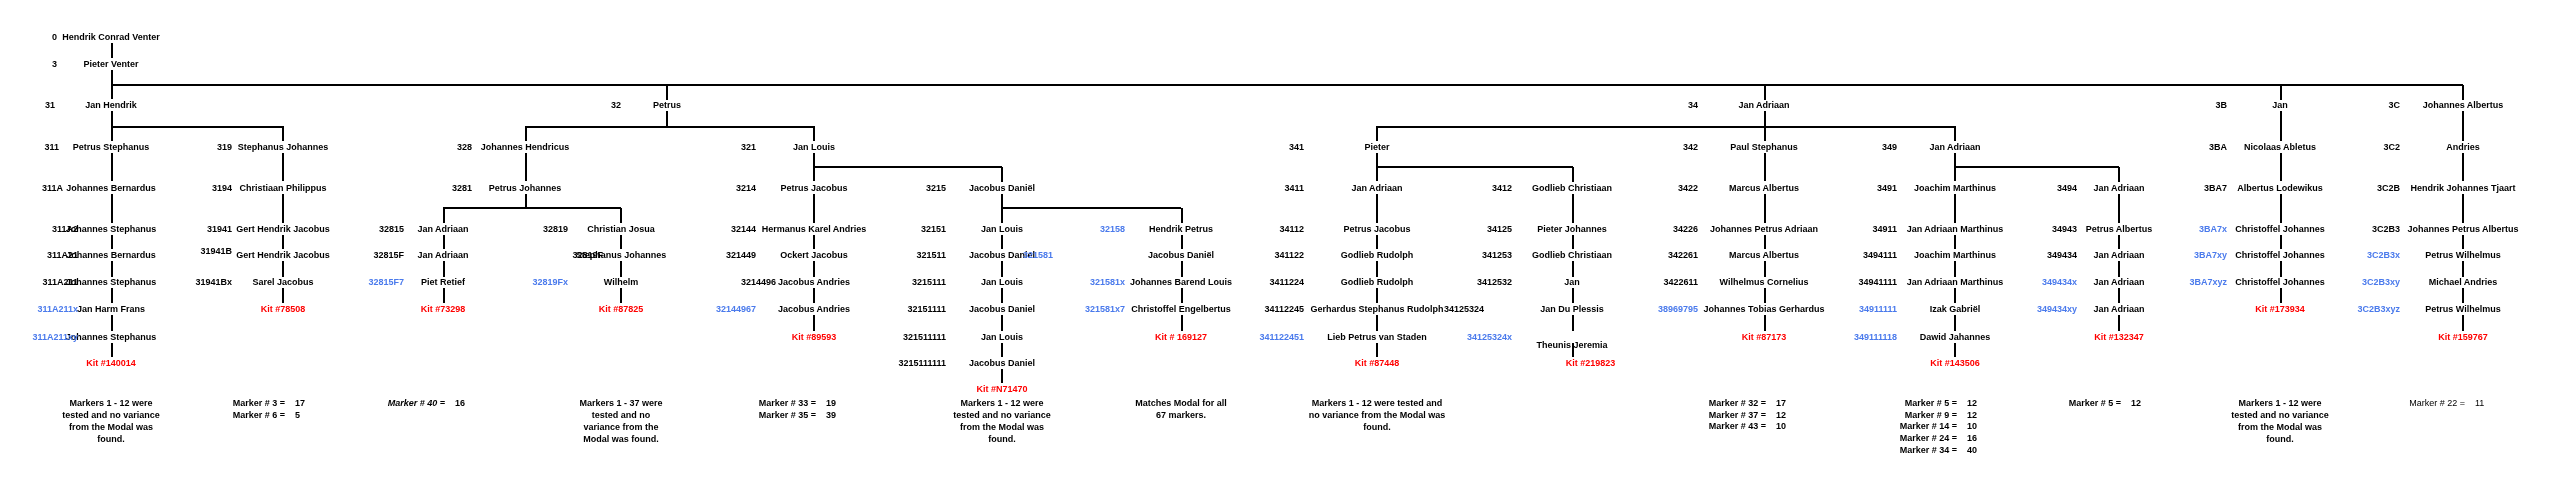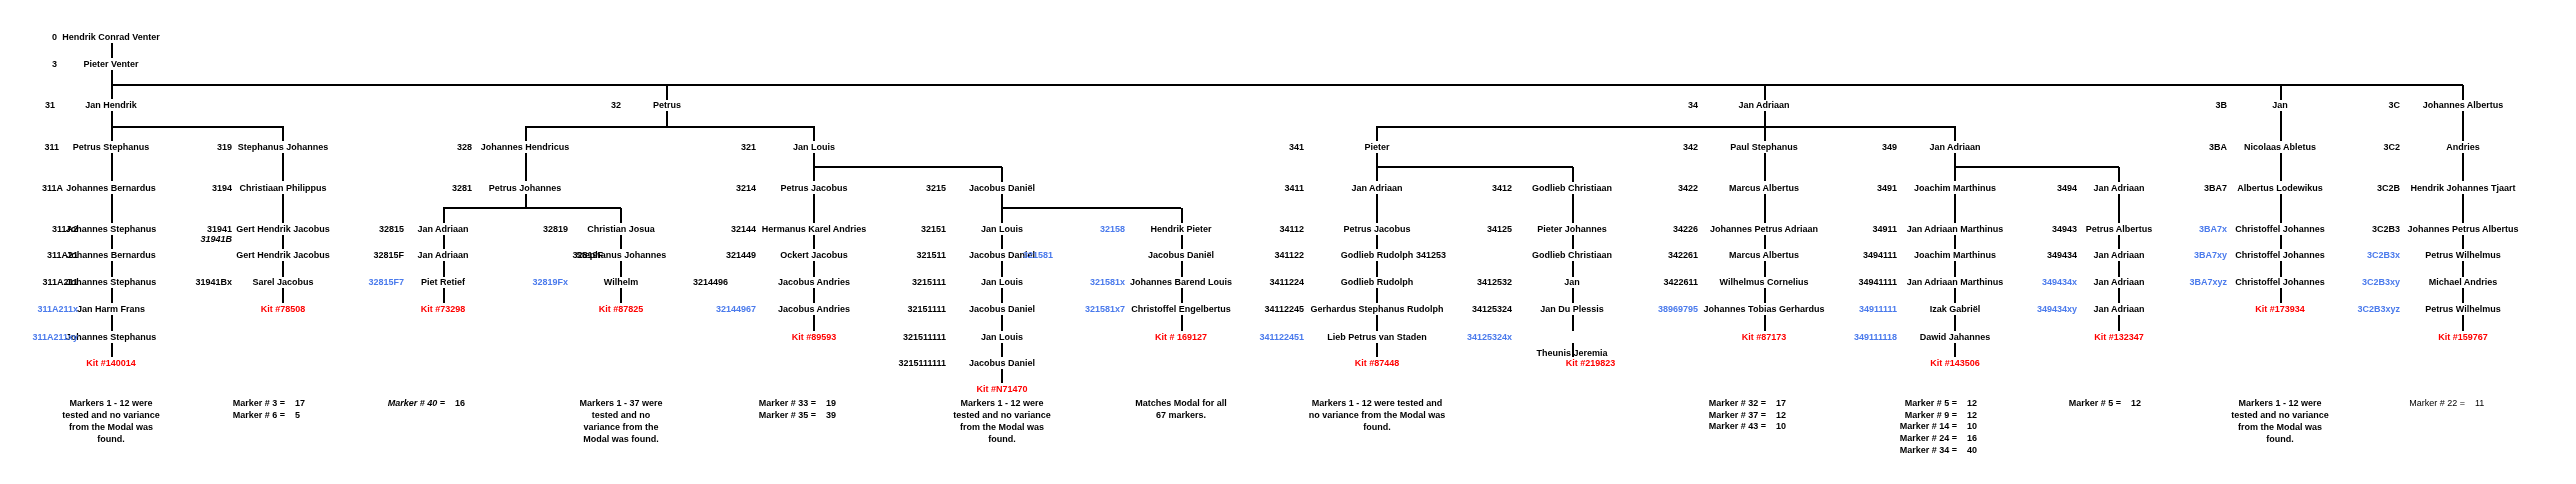--- a/index.html
+++ b/index.html
@@ -65,21 +65,21 @@
     <div class="line vline" style="left: 111px; top: 288px; height: 15px;"></div>
     <div class="line vline" style="left: 111px; top: 315px; height: 16px;"></div>
     <div class="line vline" style="left: 111px; top: 343px; height: 14.2px;"></div>
     <div class="txt name" style="left: 283px; top: 142px;">Stephanus Johannes</div>
     <div class="txt idbox" style="left: 58px; width: 174px; top: 142px;">319</div>
     <div class="txt name" style="left: 283px; top: 183px;">Christiaan Philippus</div>
     <div class="txt idbox" style="left: 58px; width: 174px; top: 183px;">3194</div>
     <div class="txt name" style="left: 283px; top: 224px;">Gert Hendrik Jacobus</div>
     <div class="txt idbox" style="left: 58px; width: 174px; top: 224px;">31941</div>
     <div class="txt name" style="left: 283px; top: 250px;">Gert Hendrik Jacobus</div>
-    <div class="txt idbox" style="left: 58px; width: 174px; top: 234px; font-style: italic;">31941B</div>
+    <div class="txt idbox" style="left: 58px; width: 174px; top: 246px;">31941B</div>
     <div class="txt name" style="left: 283px; top: 277px;">Sarel Jacobus</div>
     <div class="txt idbox" style="left: 58px; width: 174px; top: 277px;">31941Bx</div>
     <div class="txt kit" style="left: 283px; top: 304px; color: rgb(255, 0, 0);">Kit #78508</div>
     <div class="line vline" style="left: 282px; top: 153px; height: 28.4px;"></div>
     <div class="line vline" style="left: 282px; top: 194px; height: 29px;"></div>
     <div class="line vline" style="left: 282px; top: 235px; height: 14.2px;"></div>
     <div class="line vline" style="left: 282px; top: 261px; height: 16px;"></div>
     <div class="line vline" style="left: 282px; top: 288px; height: 15px;"></div>
     <div class="txt name" style="left: 525px; top: 142px;">Johannes Hendricus</div>
     <div class="txt idbox" style="left: 298px; width: 174px; top: 142px;">328</div>
@@ -110,21 +110,21 @@
     <div class="txt idbox" style="left: 447px; width: 174px; top: 100px;">32</div>
     <div class="txt name" style="left: 814px; top: 142px;">Jan Louis</div>
     <div class="txt idbox" style="left: 582px; width: 174px; top: 142px;">321</div>
     <div class="txt name" style="left: 814px; top: 183px;">Petrus Jacobus</div>
     <div class="txt idbox" style="left: 582px; width: 174px; top: 183px;">3214</div>
     <div class="txt name" style="left: 814px; top: 224px;">Hermanus Karel Andries</div>
     <div class="txt idbox" style="left: 582px; width: 174px; top: 224px;">32144</div>
     <div class="txt name" style="left: 814px; top: 250px;">Ockert Jacobus</div>
     <div class="txt idbox" style="left: 582px; width: 174px; top: 250px;">321449</div>
     <div class="txt name" style="left: 814px; top: 277px;">Jacobus Andries</div>
-    <div class="txt idbox" style="left: 554px; width: 174px; top: 277px; text-align: right;">3214496</div>
+    <div class="txt idbox" style="left: 602px; width: 174px; top: 277px; text-align: right;">3214496</div>
     <div class="txt name" style="left: 814px; top: 304px;">Jacobus Andries</div>
     <div class="txt idbox" style="left: 582px; width: 174px; top: 304px; color: rgb(74, 122, 236);">32144967</div>
     <div class="txt kit" style="left: 814px; top: 332px; color: rgb(255, 0, 0);">Kit #89593</div>
     <div class="line vline" style="left: 813px; top: 153px; height: 28.4px;"></div>
     <div class="line vline" style="left: 813px; top: 194px; height: 29px;"></div>
     <div class="line vline" style="left: 813px; top: 235px; height: 14.2px;"></div>
     <div class="line vline" style="left: 813px; top: 261px; height: 16px;"></div>
     <div class="line vline" style="left: 813px; top: 288px; height: 15px;"></div>
     <div class="line vline" style="left: 813px; top: 315px; height: 16px;"></div>
     <div class="txt name" style="left: 1002px; top: 183px;">Jacobus Daniël</div>
@@ -142,21 +142,21 @@
     <div class="txt name" style="left: 1002px; top: 358px;">Jacobus Daniel</div>
     <div class="txt idbox" style="left: 772px; width: 174px; top: 358px;">3215111111</div>
     <div class="txt kit" style="left: 1002px; top: 384px; color: rgb(255, 0, 0);">Kit #N71470</div>
     <div class="line vline" style="left: 1001px; top: 194px; height: 29px;"></div>
     <div class="line vline" style="left: 1001px; top: 235px; height: 14.2px;"></div>
     <div class="line vline" style="left: 1001px; top: 261px; height: 16px;"></div>
     <div class="line vline" style="left: 1001px; top: 288px; height: 15px;"></div>
     <div class="line vline" style="left: 1001px; top: 315px; height: 16px;"></div>
     <div class="line vline" style="left: 1001px; top: 343px; height: 14.2px;"></div>
     <div class="line vline" style="left: 1001px; top: 369px; height: 14.2px;"></div>
-    <div class="txt name" style="left: 1181px; top: 224px;">Hendrik Pieter</div>
+    <div class="txt name" style="left: 1181px; top: 224px;">Hendrik Petrus</div>
     <div class="txt idbox" style="left: 951px; width: 174px; top: 224px; color: rgb(74, 122, 236);">32158</div>
     <div class="txt name" style="left: 1181px; top: 250px;">Jacobus Daniël</div>
     <div class="txt idbox" style="left: 951px; width: 174px; top: 250px; color: rgb(74, 122, 236); text-align: center;">321581</div>
     <div class="txt name" style="left: 1181px; top: 277px;">Johannes Barend Louis</div>
     <div class="txt idbox" style="left: 951px; width: 174px; top: 277px; color: rgb(74, 122, 236);">321581x</div>
     <div class="txt name" style="left: 1181px; top: 304px; text-align: right;">Christoffel Engelbertus</div>
     <div class="txt idbox" style="left: 951px; width: 174px; top: 304px; color: rgb(74, 122, 236);">321581x7</div>
     <div class="txt kit" style="left: 1181px; top: 332px; color: rgb(255, 0, 0);">Kit # 169127</div>
     <div class="line vline" style="left: 1181px; top: 235px; height: 14.2px;"></div>
     <div class="line vline" style="left: 1181px; top: 261px; height: 16px;"></div>
@@ -182,26 +182,26 @@
     <div class="line vline" style="left: 1376px; top: 235px; height: 14.2px;"></div>
     <div class="line vline" style="left: 1376px; top: 261px; height: 16px;"></div>
     <div class="line vline" style="left: 1376px; top: 288px; height: 15px;"></div>
     <div class="line vline" style="left: 1376px; top: 315px; height: 16px;"></div>
     <div class="line vline" style="left: 1376px; top: 343px; height: 14.2px;"></div>
     <div class="txt name" style="left: 1572px; top: 183px;">Godlieb Christiaan</div>
     <div class="txt idbox" style="left: 1338px; width: 174px; top: 183px;">3412</div>
     <div class="txt name" style="left: 1572px; top: 224px;">Pieter Johannes</div>
     <div class="txt idbox" style="left: 1338px; width: 174px; top: 224px;">34125</div>
     <div class="txt name" style="left: 1572px; top: 250px;">Godlieb Christiaan</div>
-    <div class="txt idbox" style="left: 1272px; width: 174px; top: 250px;">341253</div>
+    <div class="txt idbox" style="left: 1338px; width: 174px; top: 250px;">341253</div>
     <div class="txt name" style="left: 1572px; top: 277px;">Jan</div>
     <div class="txt idbox" style="left: 1338px; width: 174px; top: 277px;">3412532</div>
     <div class="txt name" style="left: 1572px; top: 304px;">Jan Du Plessis</div>
-    <div class="txt idbox" style="left: 1338px; width: 174px; top: 304px;">34125324</div>
-    <div class="txt name" style="left: 1572px; top: 348px;">Theunis Jeremia</div>
+    <div class="txt idbox" style="left: 1310px; width: 174px; top: 304px;">34125324</div>
+    <div class="txt name" style="left: 1572px; top: 340px;">Theunis Jeremia</div>
     <div class="txt idbox" style="left: 1338px; width: 174px; top: 332px; color: rgb(74, 122, 236);">34125324x</div>
     <div class="txt kit" style="left: 1572px; top: 358px; color: rgb(255, 0, 0); padding-left: 37px;">Kit #219823</div>
     <div class="line vline" style="left: 1572px; top: 194px; height: 29px;"></div>
     <div class="line vline" style="left: 1572px; top: 235px; height: 14.2px;"></div>
     <div class="line vline" style="left: 1572px; top: 261px; height: 16px;"></div>
     <div class="line vline" style="left: 1572px; top: 288px; height: 15px;"></div>
     <div class="line vline" style="left: 1572px; top: 315px; height: 16px;"></div>
     <div class="line vline" style="left: 1572px; top: 343px; height: 14.2px;"></div>
     <div class="txt name" style="left: 1764px; top: 100px;">Jan Adriaan</div>
     <div class="txt idbox" style="left: 1524px; width: 174px; top: 100px;">34</div>

